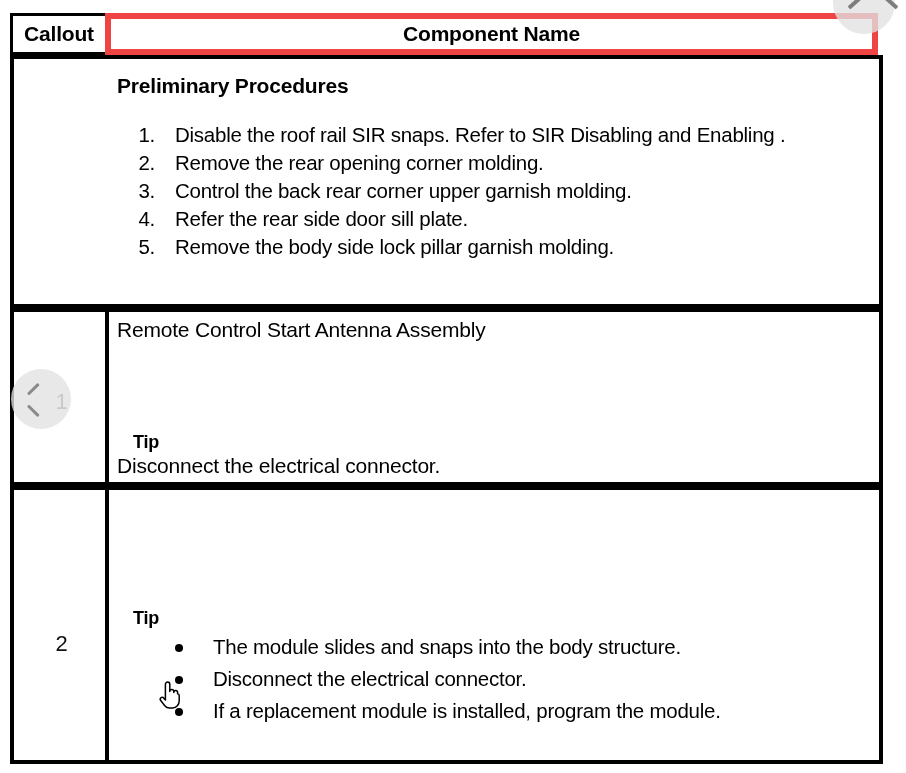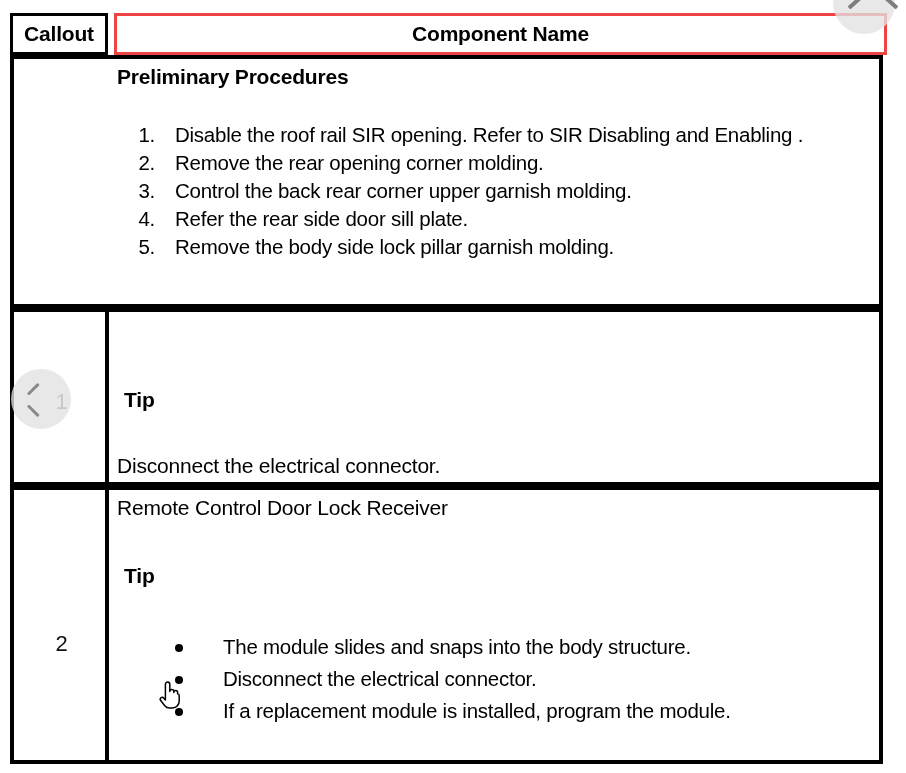--- a/index.html
+++ b/index.html
@@ -49,24 +49,24 @@
     box-sizing: border-box;
     display: flex;
     align-items: center;
     justify-content: center;
     font-size: 21px;
     font-weight: 700;
     letter-spacing: -0.2px;
   }
   .hdr-component {
     position: absolute;
-    left: 104px; top: 0;
+    left: 95px; top: 0;
     width: 773px;
     height: 42px;
-    border: 3px solid #ef4444;
+    border: 6px solid #ef4444;
     box-sizing: border-box;
     display: flex;
     align-items: center;
     justify-content: center;
     font-size: 21px;
     font-weight: 700;
     letter-spacing: -0.2px;
   }
 
   
@@ -99,21 +99,21 @@
     left: 99px;
     right: 0; top: 0; bottom: 0;
     box-sizing: border-box;
     padding: 0;
   }
 
   
   .prelim-title {
     position: absolute;
     left: 4px;
-    top: 6px;
+    top: 15px;
     font-size: 21px;
     font-weight: 700;
     letter-spacing: -0.2px;
   }
 
   ol.num-list {
     position: absolute;
     left: 0;
     top: 62px;
     margin: 0;
@@ -143,24 +143,25 @@
   .comp-name {
     position: absolute;
     left: 4px;
     top: 6px;
     font-size: 21px;
     letter-spacing: -0.2px;
     white-space: nowrap;
   }
   .tip-label {
     position: absolute;
-    left: 11px;
-    font-size: 21px;
+    left: 20px;
+    font-size: 18px;
     font-weight: 700;
     letter-spacing: -0.2px;
+    margin-top: 44px;
   }
   .row-one .tip-label  { top: 76px; }
   .row-two .tip-label  { top: 74px; }
 
   .tip-line {
     position: absolute;
     left: 4px;
     top: 142px;
     font-size: 21px;
     letter-spacing: -0.2px;
@@ -187,21 +188,21 @@
     position: absolute;
     left: 62px;
     top: 13px;
     width: 8px;
     height: 8px;
     background: #000;
     border-radius: 50%;
   }
   ul.bul-list li .txt {
     position: absolute;
-    left: 110px;
+    left: 100px;
   }
 
   
   .callout-num {
     position: absolute;
     left: 0;
     width: 95px;
     text-align: center;
     font-size: 22px;
     letter-spacing: 0;
@@ -293,21 +294,21 @@
 
     <div class="body-row row-prelim">
       <div class="cell-callout"></div>
       <div class="cell-body">
 
         <div class="prelim-title">Preliminary Procedures</div>
 
         <ol class="num-list">
           <li>
             <span class="num">1.</span>
-            <span class="txt">Disable the roof rail SIR opening. Refer to SIR Disabling and Enabling .</span>
+            <span class="txt">Disable the roof rail SIR snaps. Refer to SIR Disabling and Enabling .</span>
           </li>
           <li>
             <span class="num">2.</span>
             <span class="txt">Remove the rear opening corner molding.</span>
           </li>
           <li>
             <span class="num">3.</span>
             <span class="txt">Control the back rear corner upper garnish molding.</span>
           </li>
           <li>
@@ -321,31 +322,31 @@
         </ol>
 
       </div>
     </div>
 
     <div class="body-row row-one">
       <div class="cell-callout">
         <div class="callout-num one">1</div>
       </div>
       <div class="cell-body">
+        <div class="comp-name">Remote Control Start Antenna Assembly</div>
         <div class="tip-label">Tip</div>
         <div class="tip-line">Disconnect the electrical connector.</div>
       </div>
     </div>
 
     <div class="body-row row-two">
       <div class="cell-callout">
         <div class="callout-num two">2</div>
       </div>
       <div class="cell-body">
-        <div class="comp-name">Remote Control Door Lock Receiver</div>
         <div class="tip-label">Tip</div>
 
         <ul class="bul-list">
           <li>
             <span class="dot"></span>
             <span class="txt">The module slides and snaps into the body structure.</span>
           </li>
           <li>
             <span class="dot"></span>
             <span class="txt">Disconnect the electrical connector.</span>

